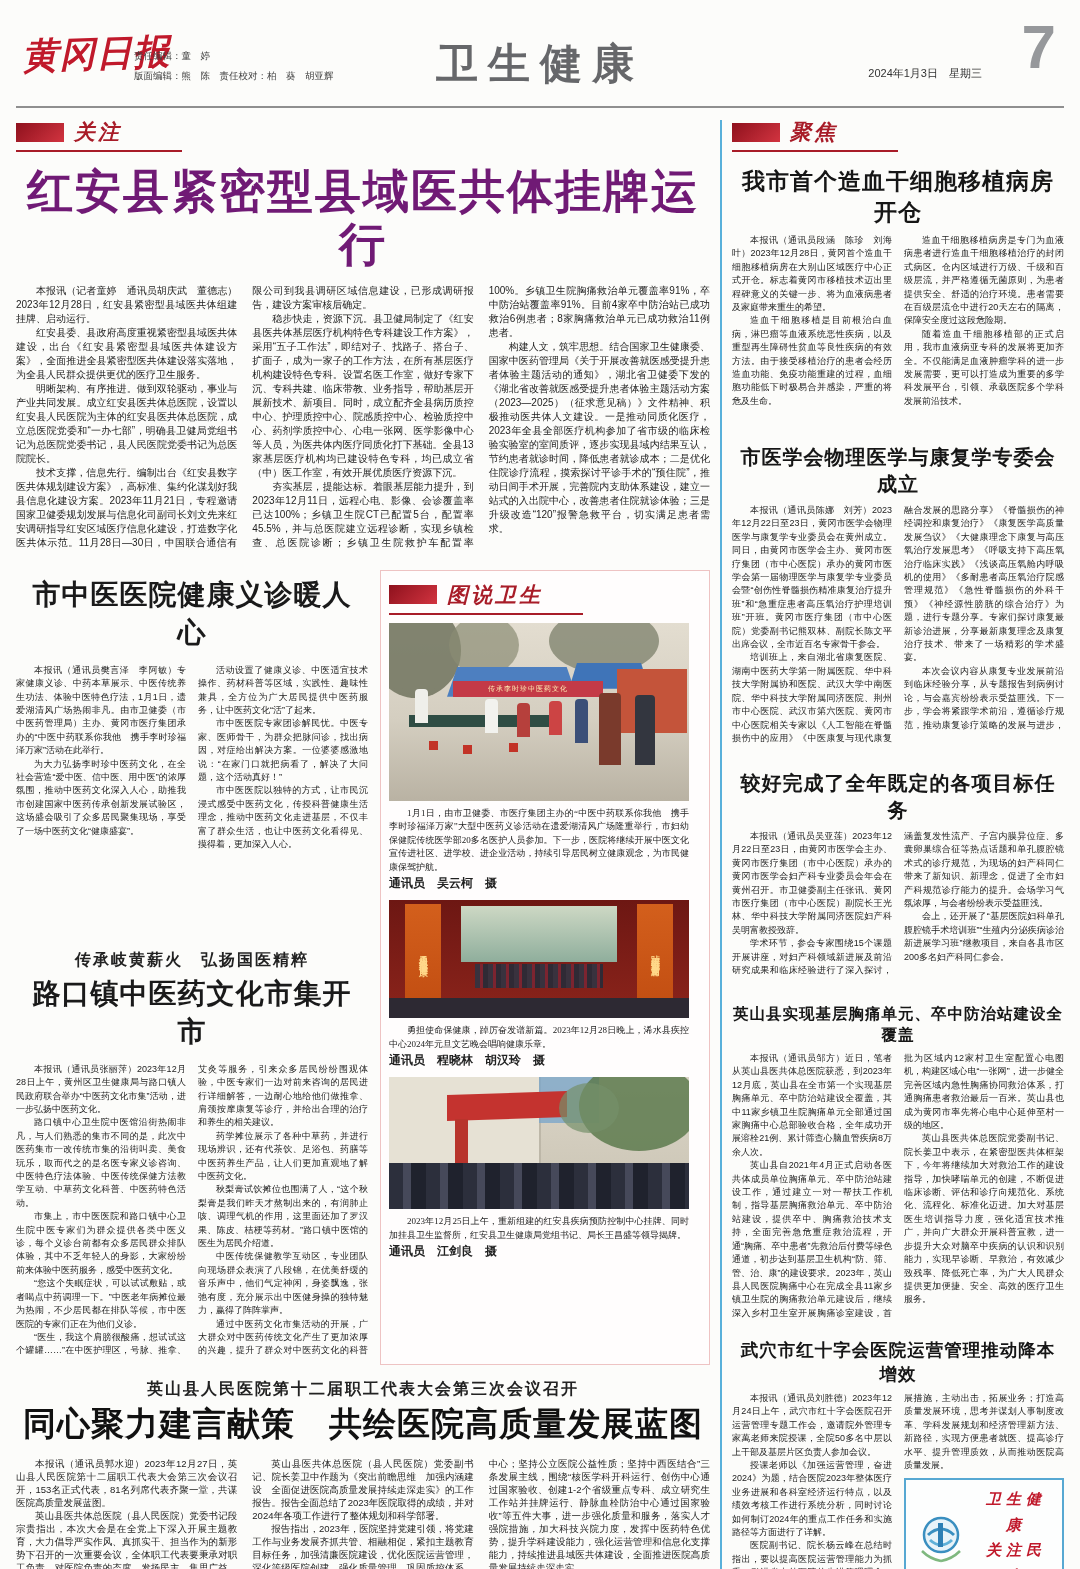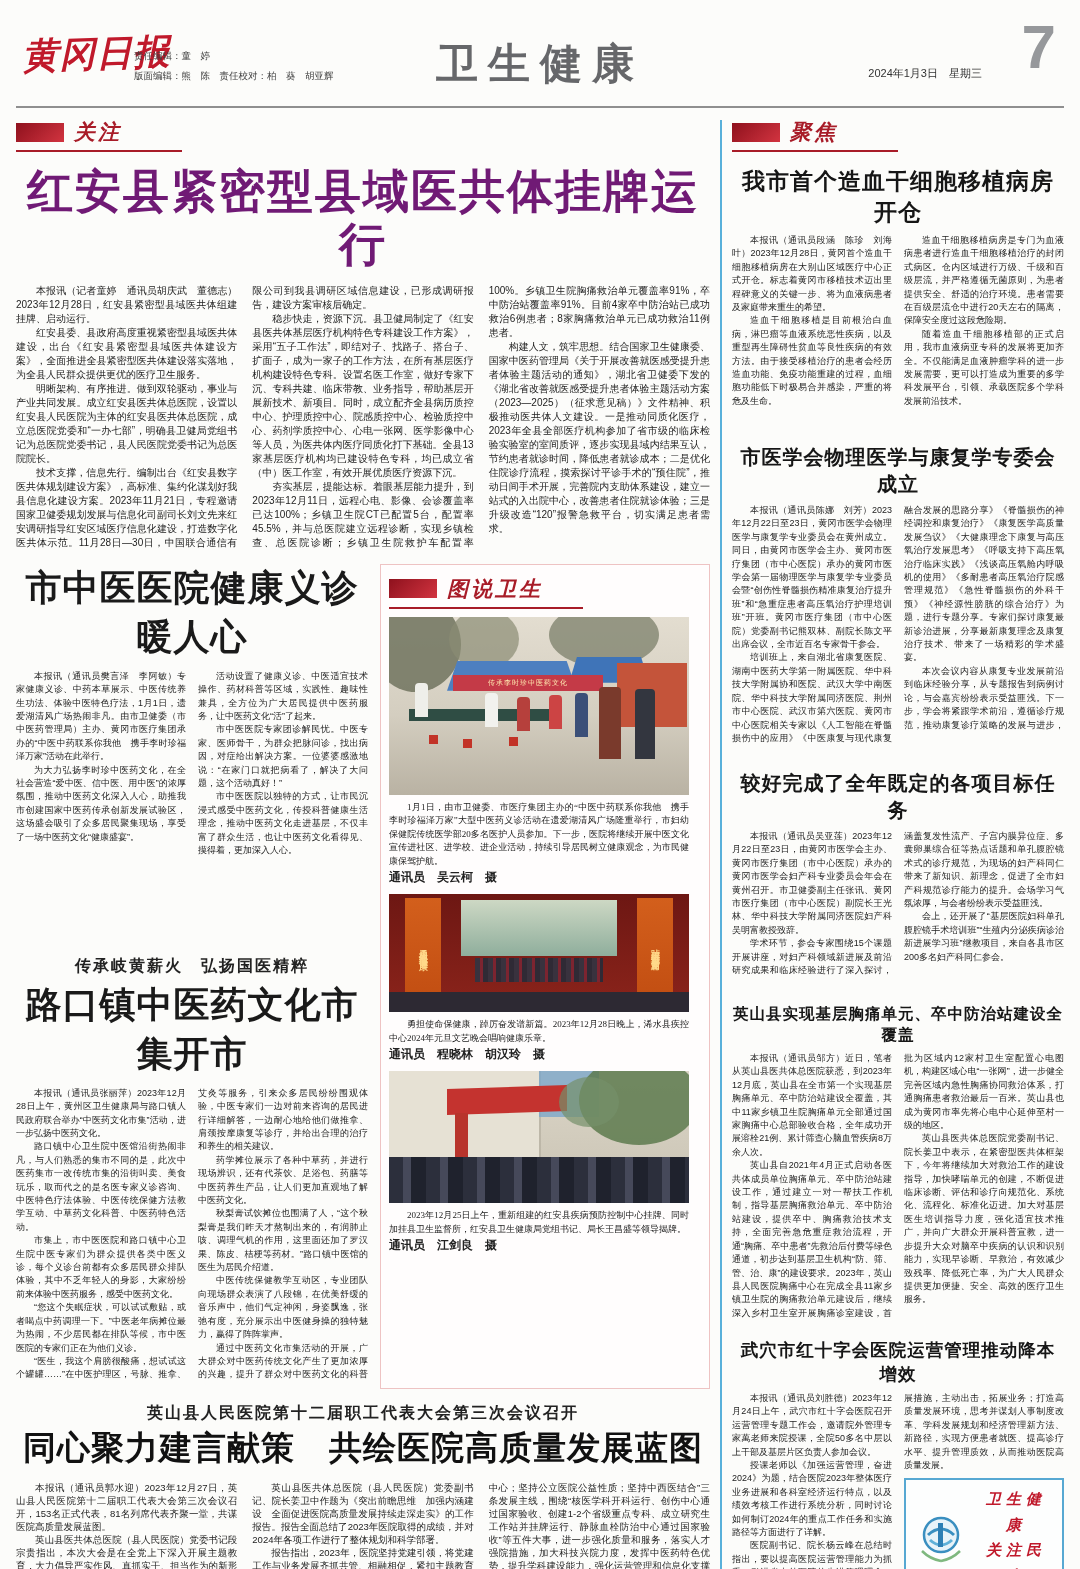--- a/index.html
+++ b/index.html
@@ -21,38 +21,38 @@
   .vdivider{width:2px;background:#58b0da;margin:4px 10px 10px 10px;}
   .right-zone{flex:1;}
   
   .label{display:flex;align-items:center;gap:10px;border-bottom:2px solid #a81c28;
          padding:0 60px 4px 0;width:max-content;margin-top:2px;}
   .label .sq{width:48px;height:19px;background:linear-gradient(135deg,#8e111d,#d23440);}
   .label .txt{font-size:21px;font-weight:bold;font-style:italic;color:#a81c28;font-family:"Liberation Serif",serif;letter-spacing:3px;}
   
   .lead-headline{margin:14px 0 0 0;text-align:center;font-size:46px;font-weight:900;color:#701a75;
       font-family:"Liberation Serif",serif;letter-spacing:2px;line-height:1.15;}
-  h2.lhead{margin:0;text-align:center;font-size:36px;font-weight:900;color:#1a1a1a;font-family:"Liberation Serif",serif;letter-spacing:1px;}
+  h2.lhead{margin:12px;text-align:center;font-size:28px;font-weight:900;color:#1a1a1a;font-family:"Liberation Serif",serif;letter-spacing:1px;}
   .kicker{text-align:center;font-size:16px;font-weight:bold;color:#222;letter-spacing:2px;}
   .bot-headline{margin:2px 0 0 0;text-align:center;font-size:33px;font-weight:900;color:#111;
       font-family:"Liberation Serif",serif;letter-spacing:1px;}
   .rhead{margin:0;text-align:center;font-weight:900;color:#161616;font-family:"Liberation Serif",serif;letter-spacing:1px;}
   
   .body-cols{text-align:justify;overflow:hidden;color:#222;}
   .body-cols p{margin:0;text-indent:2em;}
   .lead-body{margin-top:12px;height:266px;column-count:3;column-gap:15px;font-size:10px;line-height:14px;}
   .a2body{margin-top:8px;height:272px;column-count:2;column-gap:12px;font-size:9px;line-height:13.4px;}
   .a3body{margin-top:8px;height:302px;column-count:2;column-gap:12px;font-size:9px;line-height:13.4px;}
   .bottom-body{margin-top:10px;height:224px;column-count:3;column-gap:15px;font-size:9.5px;line-height:13px;}
   .rbody{margin-top:6px;column-count:2;column-gap:12px;font-size:9px;line-height:13.4px;}
   
   .left-lower{display:flex;gap:12px;margin-top:14px;}
   .left-articles{width:352px;}
   
-  .photo-zone{width:330px;border:1px solid #eec3c3;padding:8px 20px 6px 8px;box-sizing:border-box;background:#fffdfd;}
+  .photo-zone{width:330px;border:1px solid #eec3c3;padding:8px 20px 6px 8px;box-sizing:border-box;background:#fffdfd;margin-top:6px;}
   .photo{position:relative;width:100%;overflow:hidden;margin-top:8px;}
   .pcaption{margin-top:6px;font-size:9px;line-height:13.5px;text-align:justify;color:#222;
       font-family:"Liberation Serif",serif;}
   .pcaption .cap{text-indent:2em;display:block;}
   .pcredit{text-align:left;font-size:12px;font-weight:bold;color:#222;margin-top:1px;font-family:"Liberation Serif",serif;}
   
   .p1{height:178px;background:linear-gradient(#e3ddd0 0%,#d4cec0 55%,#b9b2a3 100%);}
   .blob{position:absolute;border-radius:50%;}
   .t1{left:-18px;top:-20px;width:90px;height:95px;background:#70735e;opacity:.85;}
   .t2{left:60px;top:-8px;width:70px;height:60px;background:#8a8b74;opacity:.7;}

